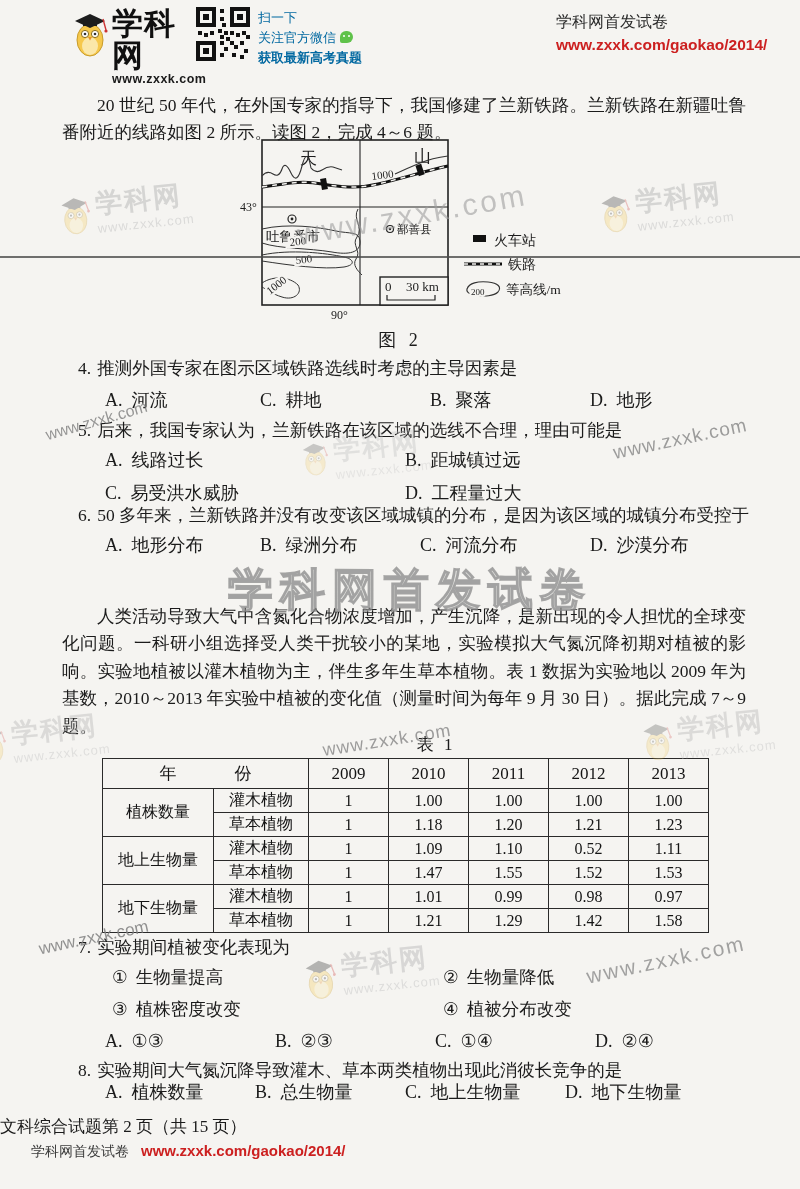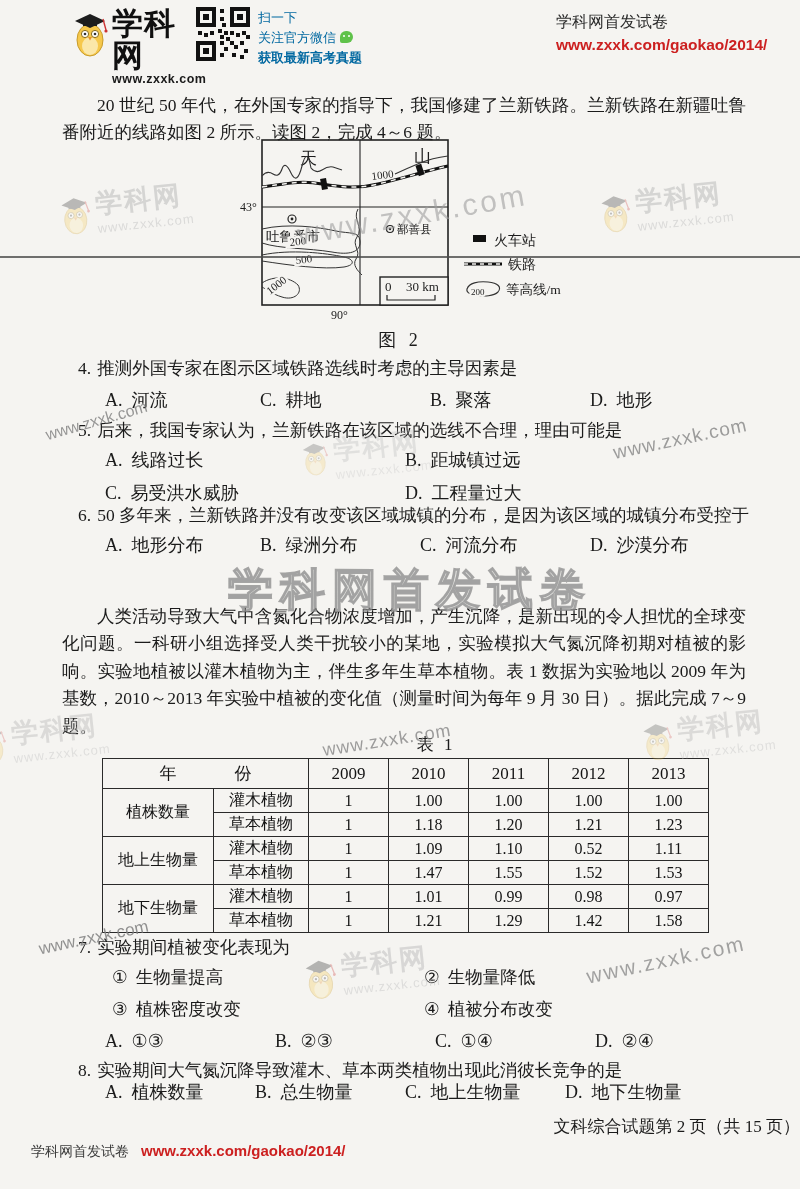--- a/index.html
+++ b/index.html
@@ -28,36 +28,36 @@
   .para{left:62px;width:684px;text-align:justify;font-size:17.5px;line-height:27px;text-indent:2em;}
   .q{left:62px;width:690px;font-size:17.5px;}
   .qline{padding-left:16px;}
   .qnum{margin-right:6px;}
   .orow{position:absolute;left:62px;padding-left:43px;font-size:18px;display:flex;}
   .opt{display:inline-block;}
   .okey{margin-right:9px;}
   .w1{width:155px;} .w2{width:160px;} .w3{width:170px;}
   .q5col{width:300px;}
   .q8a{width:150px;} .q8b{width:150px;} .q8c{width:160px;}
-  .itemrow{position:absolute;left:62px;padding-left:50px;font-size:17.5px;display:flex;}
+  .itemrow{position:absolute;left:62px;padding-left:50px;font-size:17.5px;display:flex;gap:19px;}
   .item1{width:312px;}
   .imark{margin-right:8px;}
   
   .fig-caption{left:0;top:328px;width:800px;text-align:center;font-size:18px;letter-spacing:4px;}
   .mapsvg{left:240px;top:137px;}
   .mapsvg text{fill:#1c1c1c;}
   
   .tbl-caption{left:0;top:733px;width:800px;text-align:center;font-size:17px;letter-spacing:3px;padding-left:36px;}
   table.dt{position:absolute;left:102px;top:758px;border-collapse:collapse;table-layout:fixed;
     font-size:16px;text-align:center;color:#141414;}
   table.dt td{border:1.6px solid #2a2a2a;padding:0;height:23px;overflow:hidden;}
   table.dt tr.hrow td{height:29px;font-size:17px;}
   .hgap{display:inline-block;width:58px;}
   
-  .foot1{left:0;top:1115px;width:800px;text-align:right;font-size:17px;}
+  .foot1{left:0;top:1115px;width:800px;text-align:left;font-size:17px;}
   .foot2{left:0;top:1142px;width:800px;text-align:left;font-family:"Liberation Sans","DejaVu Sans",sans-serif;font-size:14px;color:#3a3a3a;padding-left:31px;}
   .foot2 .red{font-size:15px;font-weight:bold;margin-left:12px;}
   
   .scanline{left:0;top:256px;width:800px;height:2px;background:#4c4c4c;opacity:.8;}
   .wm{pointer-events:none;}
   .wm-url{font-family:"Liberation Sans","DejaVu Sans",sans-serif;color:#9f9f9f;white-space:nowrap;}
   .wm-banner{
     left:228px;top:560px;font-size:45px;font-weight:bold;letter-spacing:7px;white-space:nowrap;
     color:rgba(155,155,155,.18);-webkit-text-stroke:1.3px rgba(140,140,140,.75);
     font-family:"Liberation Sans","DejaVu Sans",sans-serif;

